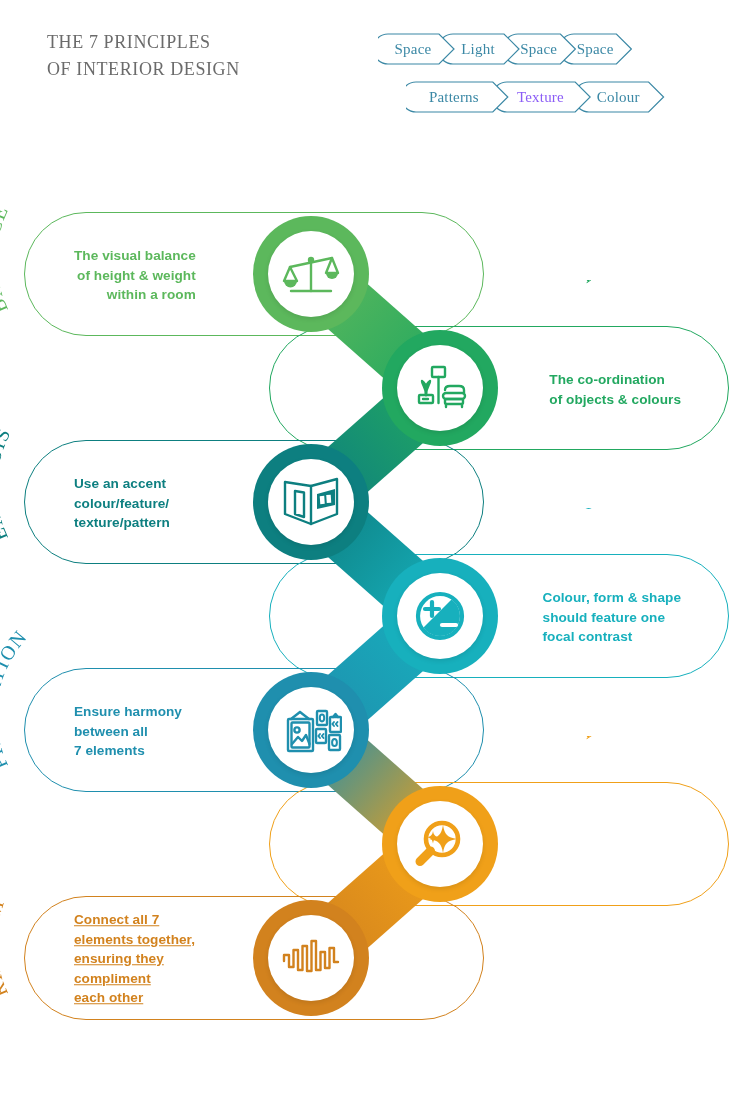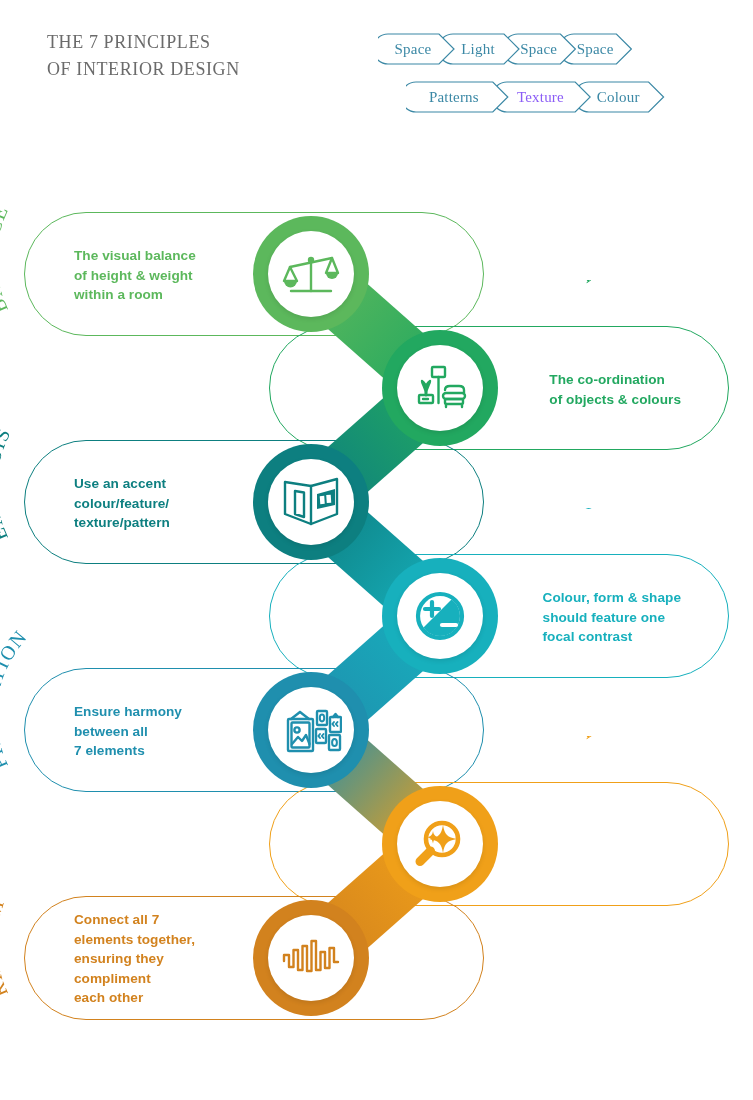--- a/index.html
+++ b/index.html
@@ -146,21 +146,21 @@
       <circle cx="311" cy="274" r="58" fill="#5cb85c"></circle>
       <circle cx="440" cy="388" r="58" fill="#22a860"></circle>
       <circle cx="311" cy="502" r="58" fill="#0d7f80"></circle>
       <circle cx="440" cy="616" r="58" fill="#17b0bd"></circle>
       <circle cx="311" cy="730" r="58" fill="#1f8fae"></circle>
       <circle cx="440" cy="844" r="58" fill="#f0a019"></circle>
       <circle cx="311" cy="958" r="58" fill="#d2821e"></circle>
     </svg>
 
   <div id="rows">
-      <div class="row" style="top: 190px;">
+      <div class="row" style="top: 190px; text-align: right;">
         <div class="pill left" style="border-color: rgb(92, 184, 92);"></div>
         <div class="body-text left" style="color: rgb(92, 184, 92); left: 74px;">The visual balance
 of height &amp; weight
 within a room</div>
         <div class="arc-label" style="left: -6px; top: -22px;"><svg width="260" height="190" viewBox="0 0 260 190">
     <defs>
               <path id="arc_BALANCE" d="M 30,165 A 92,92 0 0 1 200,18" fill="none"></path>
             </defs>
     <text fill="#5cb85c" font-family="Liberation Serif, serif" font-size="20" letter-spacing="1.2">
       <textPath href="#arc_BALANCE" startOffset="8%">BALANCE</textPath>
@@ -228,21 +228,21 @@
     <defs>
               <path id="arc_DETAILS" d="M 60,18 A 92,92 0 0 1 228,168" fill="none"></path>
             </defs>
     <text fill="#f0a019" font-family="Liberation Serif, serif" font-size="20" letter-spacing="1.2">
       <textPath href="#arc_DETAILS" startOffset="6%">DETAILS</textPath>
     </text>
   </svg></div>
       </div>
       <div class="row" style="top: 874px;">
         <div class="pill left" style="border-color: rgb(210, 130, 30);"></div>
-        <div class="body-text left" style="color: rgb(210, 130, 30); left: 74px;">Connect all 7
+        <div class="body-text left" style="color: rgb(210, 130, 30); left: 74px; text-decoration: underline;">Connect all 7
 elements together,
 ensuring they
 compliment
 each other</div>
         <div class="arc-label" style="left: -6px; top: -22px;"><svg width="260" height="190" viewBox="0 0 260 190">
     <defs>
               <path id="arc_RHYTHM" d="M 30,165 A 92,92 0 0 1 200,18" fill="none"></path>
             </defs>
     <text fill="#d2821e" font-family="Liberation Serif, serif" font-size="20" letter-spacing="1.2">
       <textPath href="#arc_RHYTHM" startOffset="8%">RHYTHM</textPath>

